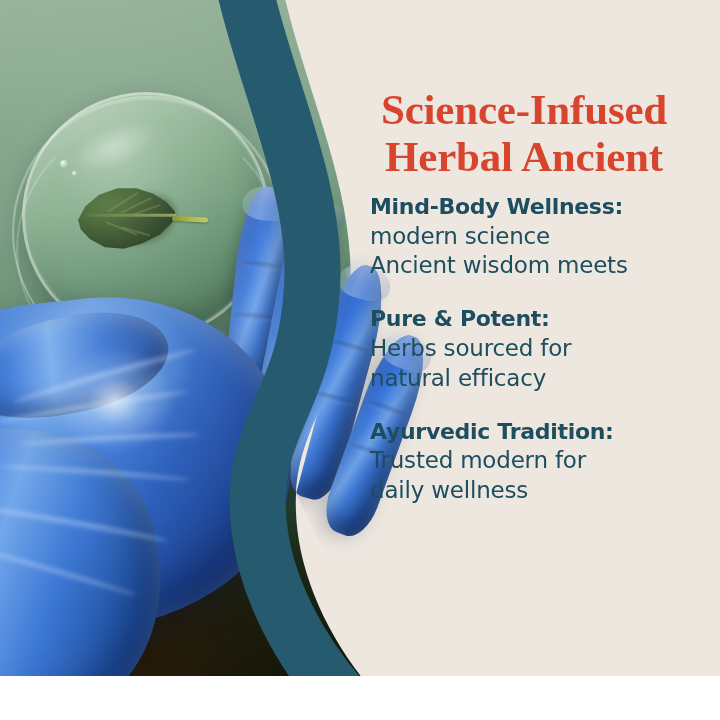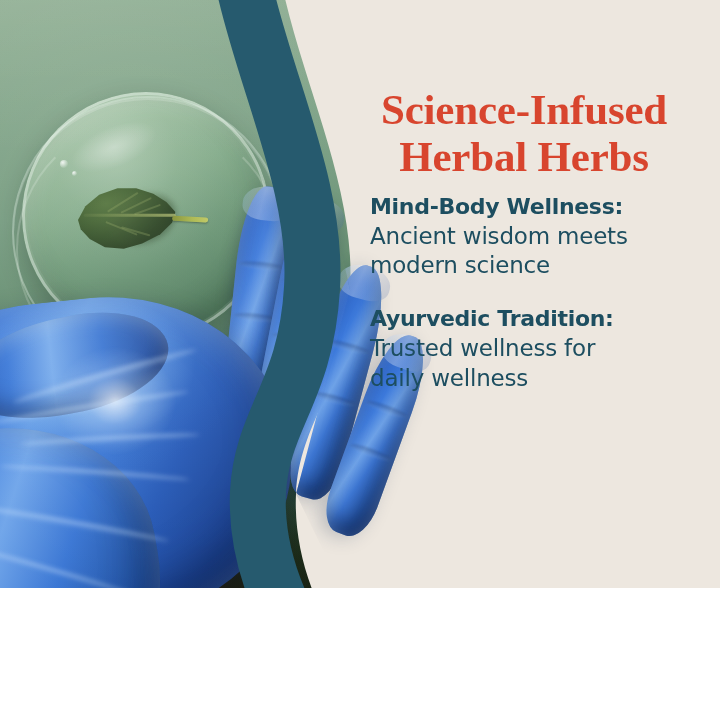--- a/index.html
+++ b/index.html
@@ -7,21 +7,21 @@
     margin: 0;
     padding: 0;
     background: #ffffff;
   }
   body {
     font-family: "Liberation Sans", sans-serif;
   }
   .canvas {
     position: relative;
     width: 720px;
-    height: 588px;
+    height: 676px;
     overflow: hidden;
     background: #EDE7DF;
   }
 
   
   .photo {
     position: absolute;
     left: 0; top: 0;
     width: 420px;
     height: 720px;
@@ -411,38 +411,45 @@
       <div class="f-tip"></div>
       <div class="f-crease" style="top:74px"></div>
       <div class="f-crease" style="top:120px"></div>
     </div>
   </div>
 
   <div class="content">
 
     <div class="headline">
       <span class="ln">Science-Infused</span>
-      <span class="ln">Herbal Herbs</span>
+      <span class="ln">Herbal Ancient</span>
     </div>
 
     <div class="blocks">
 
       <div class="block">
         <div class="block-title">Mind-Body Wellness:</div>
         <div class="block-body">
+          <span class="ln">modern science</span>
           <span class="ln">Ancient wisdom meets</span>
-          <span class="ln">modern science</span>
         </div>
       </div>
 
+      <div class="block">
+        <div class="block-title">Pure &amp; Potent:</div>
+        <div class="block-body">
+          <span class="ln">Herbs sourced for</span>
+          <span class="ln">natural efficacy</span>
+        </div>
+      </div>
 
       <div class="block">
         <div class="block-title">Ayurvedic Tradition:</div>
         <div class="block-body">
-          <span class="ln">Trusted wellness for</span>
+          <span class="ln">Trusted modern for</span>
           <span class="ln">daily wellness</span>
         </div>
       </div>
 
     </div>
   </div>
 
 </div>
 
 </body></html>

